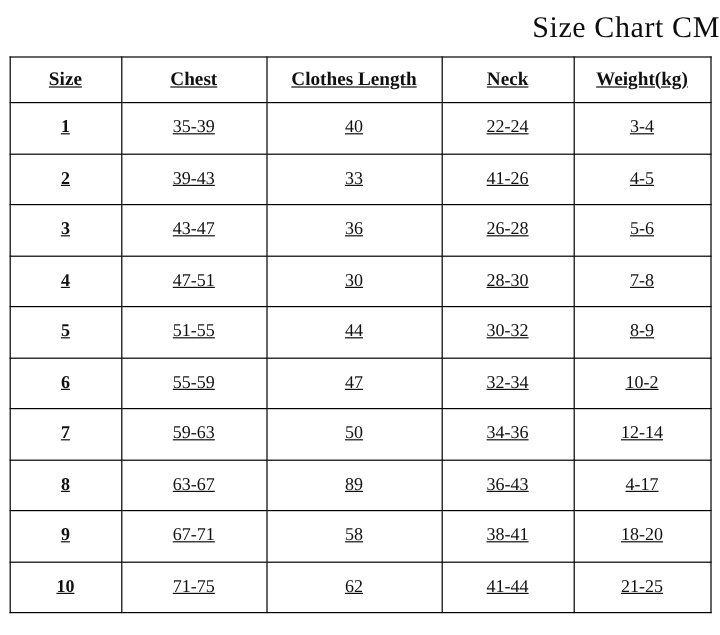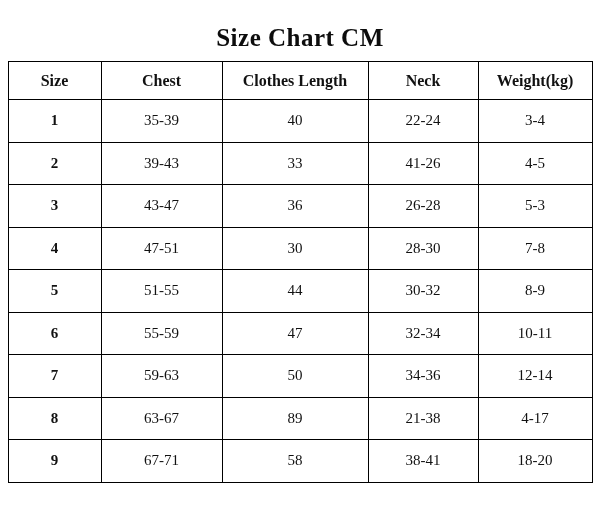--- a/index.html
+++ b/index.html
@@ -15,43 +15,44 @@
     overflow: hidden;
   }
   .page {
     width: 600px;
     height: 529px;
     box-sizing: border-box;
     position: relative;
     background: #ffffff;
   }
   .chart-title {
-    text-align: center;
+    text-align: right;
     font-size: 25px;
-    font-weight: bold;
+    font-weight: normal;
     letter-spacing: 0.5px;
-    padding-top: 24px;
+    padding-top: 10px;
     padding-bottom: 9px;
     color: #0d0d0d;
   }
   table.size-chart {
     border-collapse: collapse;
     width: 584px;
     margin: 0 auto;
     table-layout: fixed;
   }
   table.size-chart td,
   table.size-chart th {
     border: 1px solid #000000;
     text-align: center;
     vertical-align: middle;
     font-size: 15px;
     height: 41.5px;
     padding: 0;
     font-weight: normal;
+    text-decoration: underline;
   }
   table.size-chart thead th {
     font-weight: bold;
     font-size: 16px;
     height: 37px;
   }
   table.size-chart tbody td:first-child {
     font-weight: bold;
   }
   col.c-size { width: 93px; }
@@ -97,60 +98,67 @@
         <td>39-43</td>
         <td>33</td>
         <td>41-26</td>
         <td>4-5</td>
       </tr>
       <tr>
         <td>3</td>
         <td>43-47</td>
         <td>36</td>
         <td>26-28</td>
-        <td>5-3</td>
+        <td>5-6</td>
       </tr>
       <tr>
         <td>4</td>
         <td>47-51</td>
         <td>30</td>
         <td>28-30</td>
         <td>7-8</td>
       </tr>
       <tr>
         <td>5</td>
         <td>51-55</td>
         <td>44</td>
         <td>30-32</td>
         <td>8-9</td>
       </tr>
       <tr>
         <td>6</td>
         <td>55-59</td>
         <td>47</td>
         <td>32-34</td>
-        <td>10-11</td>
+        <td>10-2</td>
       </tr>
       <tr>
         <td>7</td>
         <td>59-63</td>
         <td>50</td>
         <td>34-36</td>
         <td>12-14</td>
       </tr>
       <tr>
         <td>8</td>
         <td>63-67</td>
         <td>89</td>
-        <td>21-38</td>
+        <td>36-43</td>
         <td>4-17</td>
       </tr>
       <tr>
         <td>9</td>
         <td>67-71</td>
         <td>58</td>
         <td>38-41</td>
         <td>18-20</td>
       </tr>
+      <tr>
+        <td>10</td>
+        <td>71-75</td>
+        <td>62</td>
+        <td>41-44</td>
+        <td>21-25</td>
+      </tr>
     </tbody>
   </table>
 
 </div>
 
 </body></html>

